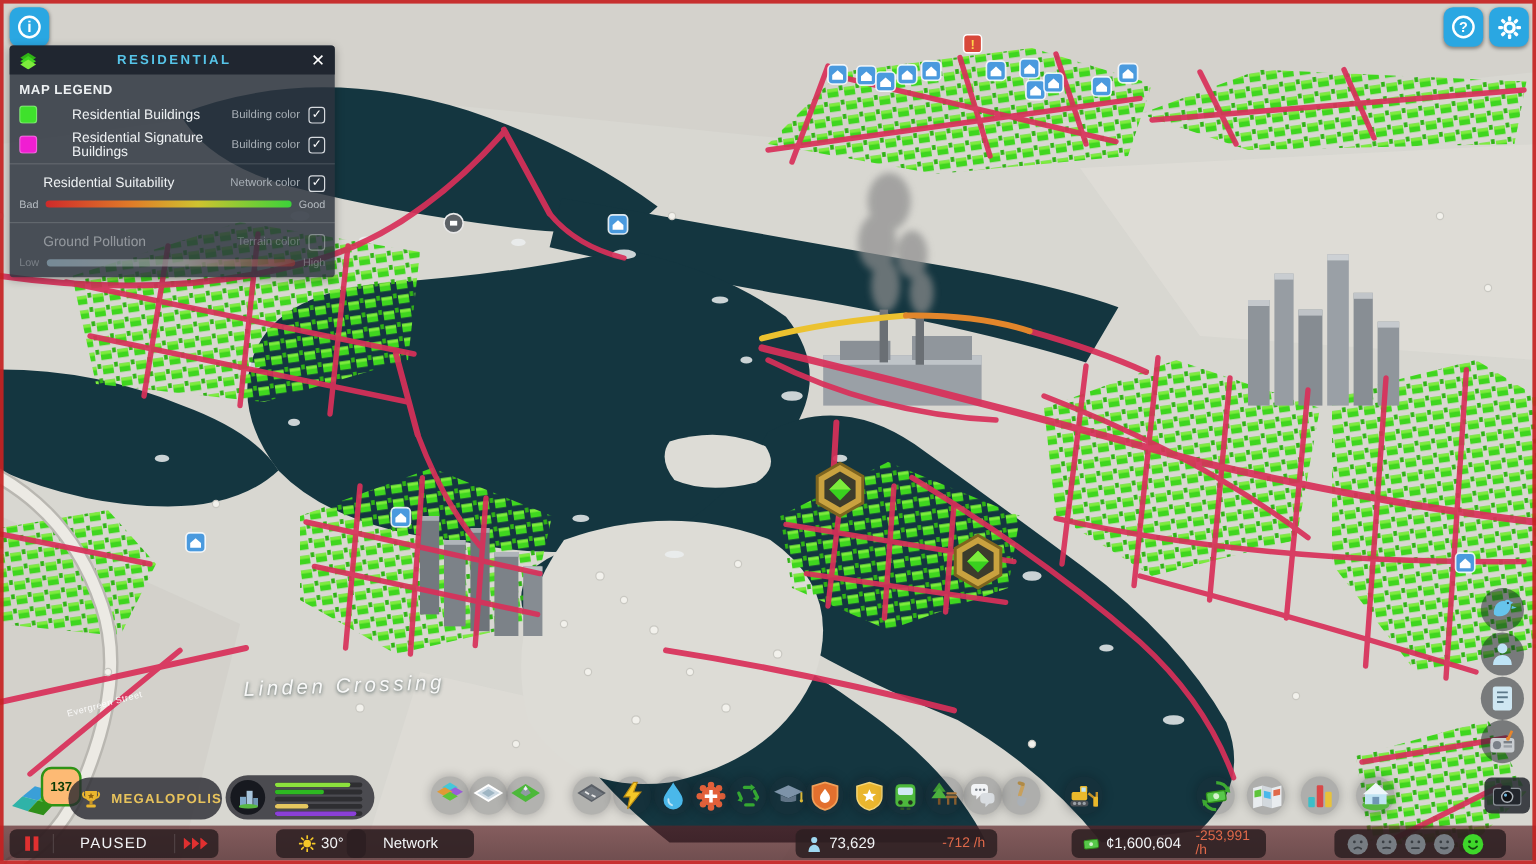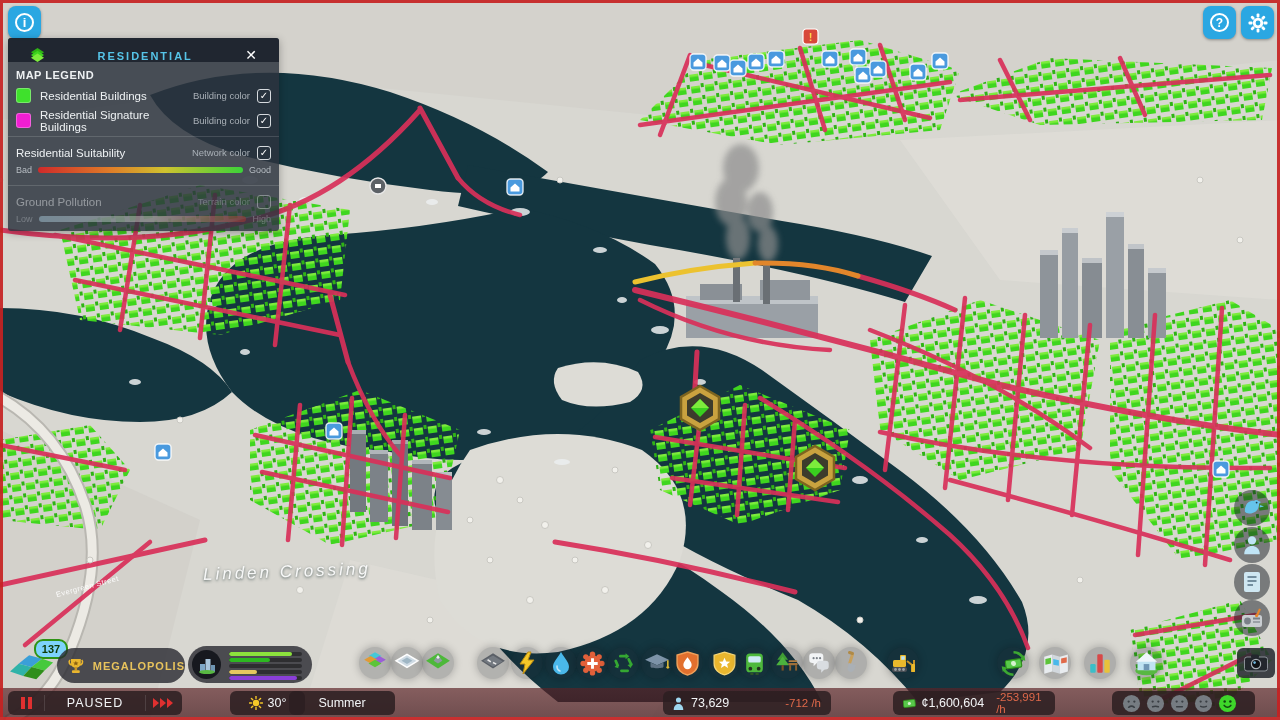--- a/index.html
+++ b/index.html
@@ -14,50 +14,50 @@
     display:flex;align-items:center;justify-content:center;color:#fff;z-index:40;
     box-shadow:0 1px 3px rgba(0,0,0,.35);font-weight:bold;}
   .info-glyph{width:19px;height:19px;border:2px solid #fff;border-radius:50%;
     display:flex;align-items:center;justify-content:center;font-size:13px;font-weight:bold;}
   .help-glyph{width:19px;height:19px;border:2px solid #fff;border-radius:50%;
     display:flex;align-items:center;justify-content:center;font-size:12px;font-weight:bold;}
 
   
   .legend{position:absolute;left:8px;top:38px;width:271px;background:rgba(44,51,62,.84);
     z-index:40;border-radius:3px;box-shadow:0 2px 8px rgba(0,0,0,.3);color:#eef1f3;}
-  .legend-header{height:24px;background:rgba(28,34,44,.9);display:flex;align-items:flex-end;
-    padding:0 22px;border-radius:3px 3px 0 0;}
+  .legend-header{height:24px;background:rgba(28,34,44,.9);display:flex;align-items:center;
+    padding:0 8px;border-radius:3px 3px 0 0;}
   .legend-title{flex:1;text-align:center;color:#56c4e8;font-size:11px;font-weight:bold;letter-spacing:2px;}
   .legend-close{color:#fff;font-size:14px;font-weight:bold;cursor:pointer;line-height:1;}
   .legend-section-label{font-size:11px;font-weight:bold;letter-spacing:.5px;margin:7px 8px 2px 8px;}
   .lrow{display:flex;align-items:center;height:25px;padding:0 8px;}
   .swatch{width:15px;height:15px;border-radius:3px;border:1px solid rgba(255,255,255,.3);margin-right:9px;flex:none;}
-  .lrow .lbl{font-size:11.5px;flex:1;}
+  .lrow .lbl{font-size:11.5px;flex:1;margin-left:20px;}
   .meta{font-size:9.5px;color:#a9b0b7;margin-right:7px;}
   .cbx{width:14px;height:14px;border:1.5px solid #d6dade;border-radius:3px;flex:none;
     display:flex;align-items:center;justify-content:center;font-size:10px;color:#fff;line-height:1;}
   .ldiv{height:1px;background:rgba(255,255,255,.14);margin:3px 0;}
   .scale-row{display:flex;align-items:center;padding:0 8px 7px 8px;gap:6px;}
   .scale-lbl{font-size:9px;color:#b6bcc2;flex:none;}
   .scale-bar{flex:1;height:6px;border-radius:3px;}
   .grad-suit{background:linear-gradient(90deg,#cf2a2a,#e07c28 35%,#cfc32f 62%,#3bd339 100%);}
   .grad-poll{background:linear-gradient(90deg,#aed3e6,#ded8cc 55%,#b5372c 100%);}
   .dimmed{opacity:.45;}
 
   
   .district-label{position:absolute;left:203px;top:562px;z-index:5;color:rgba(255,255,255,.92);
     font-style:italic;font-size:17px;letter-spacing:3px;transform:rotate(-2deg);
     text-shadow:0 1px 3px rgba(40,60,60,.8);}
   .street-label{position:absolute;left:55px;top:582px;z-index:5;color:rgba(255,255,255,.9);
     font-size:7.5px;transform:rotate(-15deg);letter-spacing:.5px;}
 
   
   .level-badge{position:absolute;left:10px;top:641px;z-index:40;width:52px;height:42px;}
-  .level-pill{position:absolute;left:24px;top:-2px;min-width:34px;height:20px;border-radius:9px;
-    background:#7dd3fc;border:2px solid #2e9316;color:#0c3a05;font-size:11px;font-weight:bold;
+  .level-pill{position:absolute;left:24px;top:-2px;min-width:34px;height:33px;border-radius:9px;
+    background:#fdba74;border:2px solid #2e9316;color:#0c3a05;font-size:11px;font-weight:bold;
     display:flex;align-items:center;justify-content:center;padding:0 4px;}
   .milestone-pill{position:absolute;left:57px;top:648px;width:128px;height:35px;border-radius:18px;
     background:rgba(40,40,48,.8);display:flex;align-items:center;padding-left:9px;gap:7px;z-index:40;}
   .milestone-lbl{color:#e8c35c;font-size:11px;font-weight:bold;letter-spacing:1px;}
   .demand-pill{position:absolute;left:188px;top:646px;width:124px;height:37px;border-radius:19px;
     background:rgba(40,40,48,.8);z-index:40;}
   .demand-icon{position:absolute;left:4px;top:4px;width:29px;height:29px;border-radius:50%;
     background:rgba(18,20,26,.9);display:flex;align-items:center;justify-content:center;}
   .demand-bars{position:absolute;left:41px;right:10px;top:6px;}
   .dbar{height:4px;border-radius:2px;background:rgba(0,0,0,.38);margin-bottom:2px;overflow:hidden;}
@@ -767,21 +767,21 @@
             <line x1="11.5" y1="7" x2="13.5" y2="7"></line>
           <line x1="2.4" y1="2.4" x2="3.8" y2="3.8"></line>
             <line x1="10.2" y1="10.2" x2="11.6" y2="11.6"></line>
           <line x1="2.4" y1="11.6" x2="3.8" y2="10.2"></line>
             <line x1="10.2" y1="3.8" x2="11.6" y2="2.4"></line>
         </g>
       </svg>
       <span>30°</span>
     </div>
     <div class="pill" style="left:289px;width:106px;justify-content:center;">
-      <span>Summer</span>
+      <span>Network</span>
     </div>
 
 
     <div class="pill" style="left:663px;width:168px;padding:0 10px;gap:7px;">
       <svg width="11" height="13" viewBox="0 0 12 14">
         <circle cx="6" cy="3.2" r="2.8" fill="#9fd8f0"></circle>
         <path d="M0.8,14 C0.8,9.5 3.5,7.5 6,7.5 C8.5,7.5 11.2,9.5 11.2,14 Z" fill="#9fd8f0"></path>
       </svg>
       <span>73,629</span>
       <span style="flex:1"></span>

